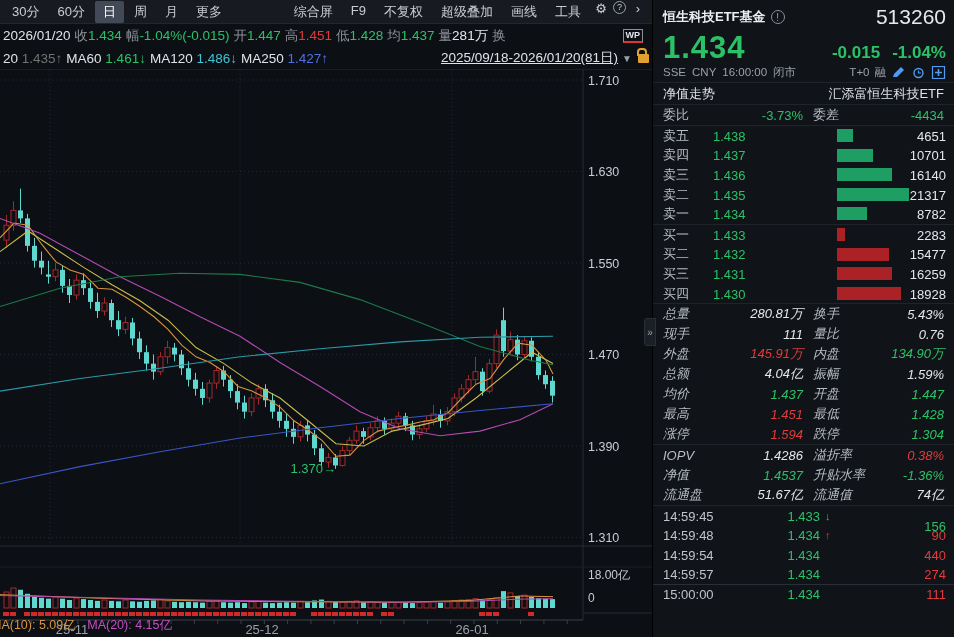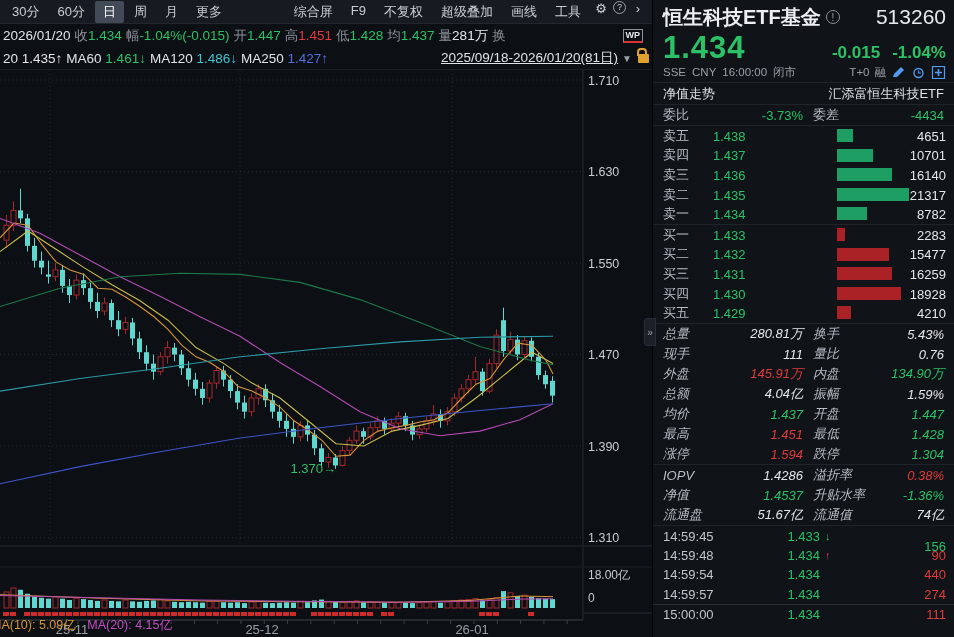--- a/index.html
+++ b/index.html
@@ -20,21 +20,21 @@
   .wp-badge{margin-left:auto;margin-right:6px;font-size:9px;font-weight:bold;color:#e3e6ea;border:1px solid #8b9097;border-bottom:2px solid #d33;padding:0 2px;line-height:11px;}
   #range-sel{margin-left:auto;display:flex;align-items:center;gap:4px;}
   #range-text{color:#dfe3e8;text-decoration:underline;cursor:pointer;}
   .caret{color:#9aa0a8;font-size:10px;}
   #chart-wrap{position:absolute;left:0;top:70px;width:652px;height:567px;}
   #volma{position:absolute;left:-9px;top:547px;width:660px;height:17px;font-size:12.5px;overflow:hidden;white-space:nowrap;}
   
   #panel{position:absolute;left:652px;top:0;width:302px;height:637px;background:#101318;border-left:1px solid #000;}
   #phead{padding:4px 8px 2px 10px;}
   .ph-row1{display:flex;align-items:center;height:26px;}
-  #ptitle{font-size:20px;font-weight:bold;color:#eceef1;text-align:right;}
+  #ptitle{font-size:13px;font-weight:bold;color:#eceef1;text-align:right;}
   .info-circ{display:inline-flex;width:14px;height:14px;margin-left:5px;border:1px solid #8b9097;border-radius:50%;font-size:10px;align-items:center;justify-content:center;color:#9aa0a8;}
   #pcode{margin-left:auto;font-size:21px;color:#e6e9ed;}
   .ph-row2{display:flex;align-items:baseline;height:34px;}
   #pprice{font-size:31px;font-weight:bold;color:#2bc167;letter-spacing:1px;}
   #pchg{margin-left:auto;font-size:17px;font-weight:bold;color:#2bc167;}
   #ppct{margin-left:12px;font-size:17px;font-weight:bold;color:#2bc167;}
   .ph-row3{display:flex;align-items:center;height:16px;font-size:11.5px;color:#9aa0a8;gap:6px;}
   .ph-r3-right{margin-left:auto;display:flex;align-items:center;gap:5px;}
   .blue-ic{width:15px;height:13px;}
   .prow{position:relative;border-top:1px solid #1f232a;}
@@ -97,21 +97,21 @@
           <span><span class="lbl">高</span><span style="color: rgb(226, 59, 59);">1.451</span></span>
           <span><span class="lbl">低</span><span style="color: rgb(43, 193, 103);">1.428</span></span>
           <span><span class="lbl">均</span><span style="color: rgb(43, 193, 103);">1.437</span></span>
           <span><span class="lbl">量</span><span style="color: rgb(227, 230, 234);">281万</span></span>
           <span><span class="lbl">换</span></span>
         </span>
       <span class="wp-badge">WP</span>
     </div>
     <div id="info2">
       <span id="info2-items" style="display:flex;gap:4px;">
-          <span><span class="vw">20</span><span style="color: #e5e5e5;"> 1.435↑</span></span>
+          <span><span class="vw">20</span><span style="color: #737373;"> 1.435↑</span></span>
           <span><span class="vw">MA60</span><span style="color: rgb(43, 193, 103);"> 1.461↓</span></span>
           <span><span class="vw">MA120</span><span style="color: rgb(65, 196, 212);"> 1.486↓</span></span>
           <span><span class="vw">MA250</span><span style="color: rgb(84, 112, 224);"> 1.427↑</span></span>
         </span>
       <span id="range-sel">
         <span id="range-text">2025/09/18-2026/01/20(81日)</span>
         <span class="caret">▼</span>
         <span class="lock"></span>
       </span>
     </div>
@@ -573,26 +573,20 @@
           <span class="b-price">1.431</span>
           <span class="b-bar" style="width: 54.9px; background: rgb(170, 33, 38);"></span>
           <span class="b-vol">16259</span>
         </div>
         <div class="brow">
           <span class="b-lbl">买四</span>
           <span class="b-price">1.430</span>
           <span class="b-bar" style="width: 63.9px; background: rgb(170, 33, 38);"></span>
           <span class="b-vol">18928</span>
         </div>
-        <div class="brow">
-          <span class="b-lbl">买五</span>
-          <span class="b-price">1.429</span>
-          <span class="b-bar" style="width: 14.2px; background: rgb(170, 33, 38);"></span>
-          <span class="b-vol">4210</span>
-        </div>
       </div>
     <div id="stats-a" class="stats">
         <div class="srow">
           <span class="c-l1">总量</span>
           <span class="c-v1" style="color: rgb(227, 230, 234);">280.81万</span>
           <span class="c-l2">换手</span>
           <span class="c-v2" style="color: rgb(227, 230, 234);">5.43%</span>
         </div>
         <div class="srow">
           <span class="c-l1">现手</span>

